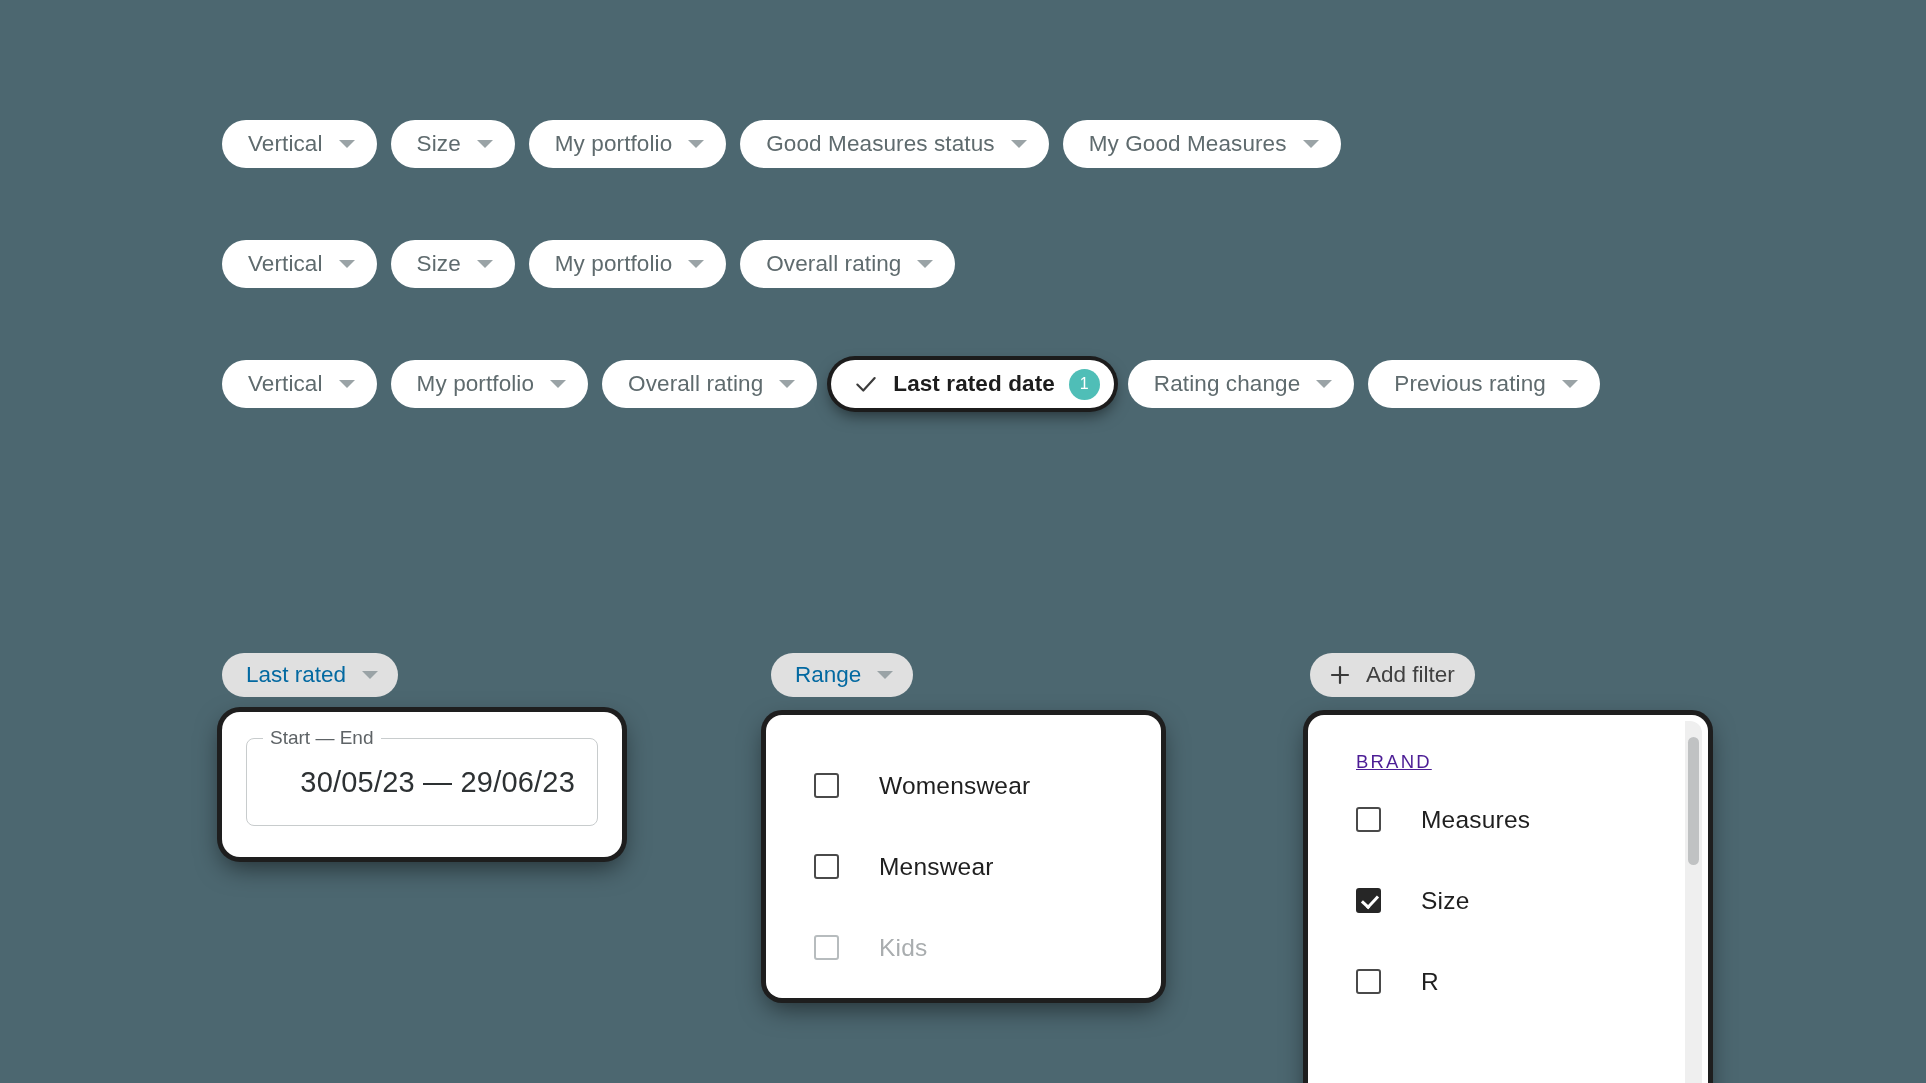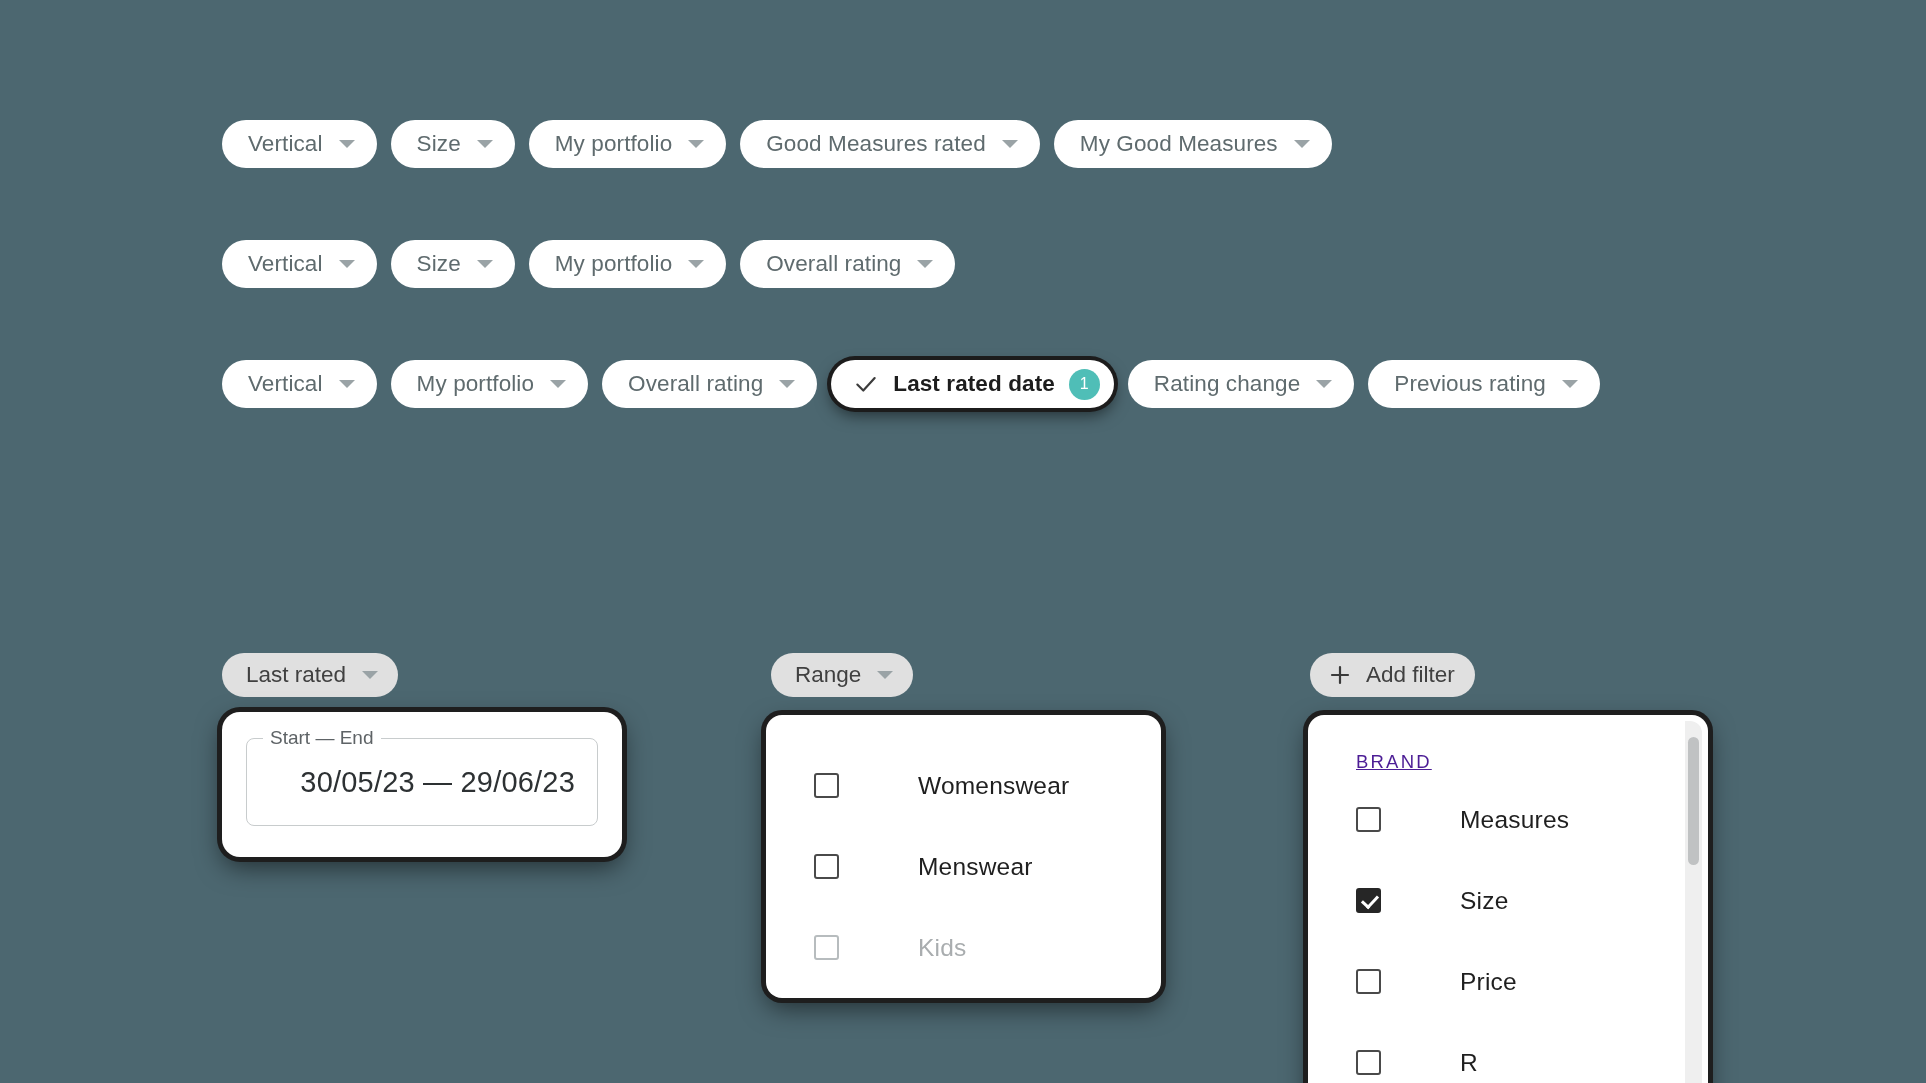--- a/index.html
+++ b/index.html
@@ -88,21 +88,21 @@
 
   
   .grey-chip {
     position: absolute;
     display: inline-flex;
     align-items: center;
     height: 44px;
     padding: 0 20px 0 24px;
     border-radius: 22px;
     background: #e0e0e0;
-    color: #404040;
+    color: #0369a1;
     font-size: 22.5px;
     white-space: nowrap;
     cursor: pointer;
     user-select: none;
   }
   .grey-chip .chip-label { margin-right: 16px; }
   .grey-chip.dark-text { color: #404040; }
 
   #chip-last-rated { left: 222px; top: 653px; }
   #chip-range      { left: 771px; top: 653px; }
@@ -189,21 +189,20 @@
     align-items: center;
     height: 81px;
     padding: 0 26px 0 48px;
     cursor: pointer;
     user-select: none;
   }
   .menu-item .item-label {
     font-size: 24.5px;
     color: #1f1f1f;
     letter-spacing: .2px;
-    margin-left: 39px;
   }
   .menu-item.disabled { cursor: default; }
   .menu-item.disabled .item-label { color: #a9adaf; }
 
   .cbox {
     width: 25px; height: 25px;
     border: 2.5px solid #4a4a4a;
     border-radius: 3px;
     margin-right: 40px;
     flex: 0 0 auto;
@@ -270,21 +269,21 @@
   </div>
   <div class="chip">
     <span class="chip-label">Size</span>
     <span class="caret"></span>
   </div>
   <div class="chip">
     <span class="chip-label">My portfolio</span>
     <span class="caret"></span>
   </div>
   <div class="chip">
-    <span class="chip-label">Good Measures rated</span>
+    <span class="chip-label">Good Measures status</span>
     <span class="caret"></span>
   </div>
   <div class="chip">
     <span class="chip-label">My Good Measures</span>
     <span class="caret"></span>
   </div>
 </div>
 
 <div class="chip-row" id="row-2">
   <div class="chip">
@@ -385,24 +384,20 @@
       <li class="menu-item">
         <span class="cbox"></span>
         <span class="item-label">Measures</span>
       </li>
       <li class="menu-item">
         <span class="cbox checked"></span>
         <span class="item-label">Size</span>
       </li>
       <li class="menu-item">
         <span class="cbox"></span>
-        <span class="item-label">Price</span>
-      </li>
-      <li class="menu-item">
-        <span class="cbox"></span>
         <span class="item-label">R</span>
       </li>
     </ul>
   </div>
   <div class="scroll-track">
     <div class="scroll-thumb"></div>
   </div>
 </div>
 
 </body></html>

